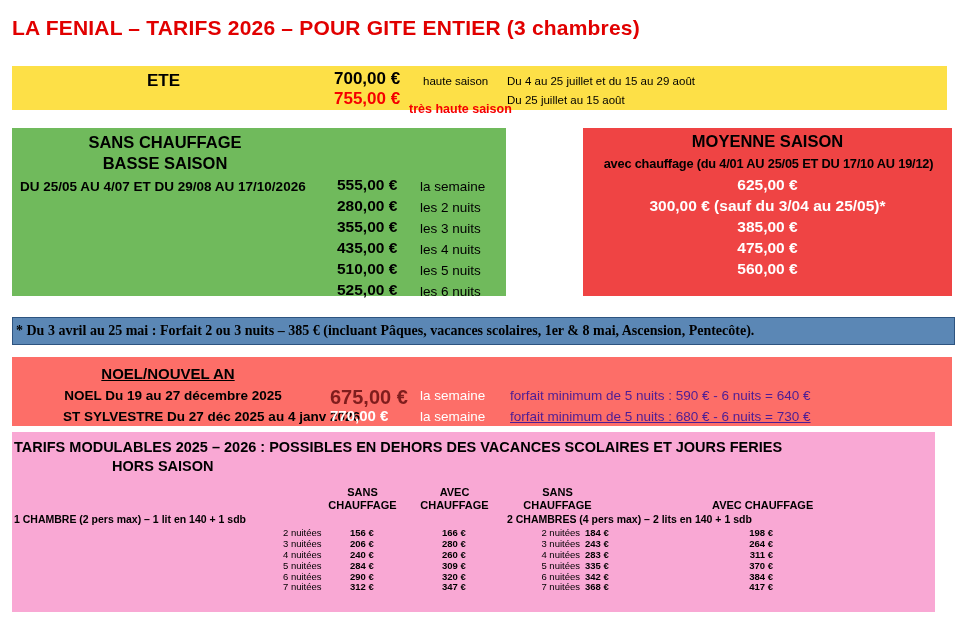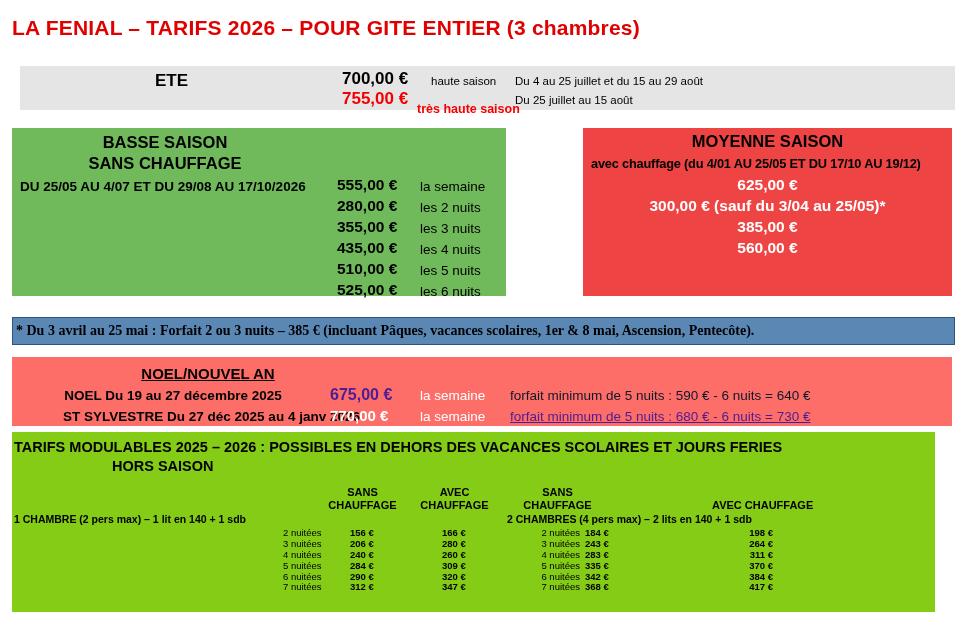--- a/index.html
+++ b/index.html
@@ -4,55 +4,55 @@
 <style>
   html,body{margin:0;padding:0;background:#ffffff;}
   #canvas{
     position:relative;width:965px;height:636px;background:#ffffff;
     font-family:"Liberation Sans",sans-serif;color:#000;overflow:hidden;
   }
   .abs{position:absolute;white-space:nowrap;}
   
   .page-title{left:12px;top:16px;font-size:21px;font-weight:bold;color:#e10000;letter-spacing:.2px;}
   
-  .band-ete{left:20px;top:66px;width:935px;height:44px;background:#e5e5e5;}
+  .band-ete{left:12px;top:66px;width:935px;height:44px;background:#fde047;}
   .ete-label{left:135px;top:5px;font-size:17px;font-weight:bold;}
   .ete-price1{left:322px;top:3px;font-size:17px;font-weight:bold;}
   .ete-season1{left:411px;top:9px;font-size:11.5px;}
   .ete-dates1{left:495px;top:9px;font-size:11.5px;}
   .ete-price2{left:322px;top:23px;font-size:17px;font-weight:bold;color:#f50000;}
   .ete-season2{left:397px;top:28px;font-size:12.5px;font-weight:bold;color:#f50000;margin-top:8px;}
   .ete-dates2{left:495px;top:28px;font-size:11.5px;}
   
   .box-basse{left:12px;top:128px;width:494px;height:168px;background:#70ba5c;}
   .basse-heading{left:8px;top:4px;width:290px;text-align:center;font-size:16.5px;font-weight:bold;line-height:21px;}
   .basse-period{left:8px;top:51px;font-size:13.5px;font-weight:bold;}
   .basse-prices{left:325px;top:46px;font-size:15.5px;font-weight:bold;line-height:21px;}
   .basse-labels{left:408px;top:48px;font-size:13.5px;line-height:21px;}
   
   .box-moyenne{left:583px;top:128px;width:369px;height:168px;background:#ef4444;}
   .moyenne-title{left:0;top:4px;width:100%;text-align:center;font-size:16.5px;font-weight:bold;}
-  .moyenne-sub{left:8px;top:28px;width:100%;font-size:12.8px;font-weight:bold;letter-spacing:-.2px;}
+  .moyenne-sub{left:1px;top:28px;width:100%;text-align:center;font-size:12.8px;font-weight:bold;letter-spacing:-.2px;}
   .moyenne-values{left:0;top:46px;width:100%;text-align:center;font-size:15.5px;font-weight:bold;color:#ffffff;line-height:21px;}
   
   .note-band{left:12px;top:317px;width:938px;height:26px;background:#5b87b5;border:1px solid #2e5480;
     font-family:"Liberation Serif",serif;font-size:14px;font-weight:bold;line-height:26px;padding-left:3px;}
   
   .box-noel{left:12px;top:357px;width:940px;height:69px;background:#fd6e68;}
-  .noel-title{left:0;top:8px;width:312px;text-align:center;font-size:15px;font-weight:bold;text-decoration:underline;margin-left:40px;}
+  .noel-title{left:0;top:8px;width:312px;text-align:center;font-size:15px;font-weight:bold;text-decoration:underline;}
   .noel-label1{left:0;top:31px;width:322px;text-align:center;font-size:13.5px;font-weight:bold;}
   .noel-label2{left:0;top:52px;width:359px;text-align:center;font-size:13.5px;font-weight:bold;padding-left:20px;}
-  .noel-price1{left:318px;top:29px;font-size:16px;font-weight:bold;color:#4c1d95;}
+  .noel-price1{left:318px;top:29px;font-size:20px;font-weight:bold;color:#7f1d1d;}
   .noel-price2{left:318px;top:50px;font-size:15px;font-weight:bold;color:#ffffff;}
   .noel-unit1{left:408px;top:31px;font-size:13.5px;color:#ffffff;}
   .noel-unit2{left:408px;top:52px;font-size:13.5px;color:#ffffff;}
-  .noel-detail1{left:498px;top:31px;font-size:13.5px;color:#0f172a;}
+  .noel-detail1{left:498px;top:31px;font-size:13.5px;color:#4c1d95;}
   .noel-detail2{left:498px;top:52px;font-size:13.5px;color:#4c1d95;text-decoration:underline;}
   
-  .box-mod{left:12px;top:432px;width:923px;height:180px;background:#84cc16;}
+  .box-mod{left:12px;top:432px;width:923px;height:180px;background:#f9a8d4;}
   .mod-title{left:2px;top:7px;font-size:14.5px;font-weight:bold;}
   .mod-subtitle{left:100px;top:26px;font-size:14.5px;font-weight:bold;}
   .mod-h{top:54px;text-align:center;font-size:11px;font-weight:bold;line-height:13px;}
   .mod-h-sans1{left:308px;width:85px;}
   .mod-h-avec1{left:400px;width:85px;}
   .mod-h-sans2{left:503px;width:85px;}
   .mod-h-avec2{left:700px;top:67px;font-size:11px;font-weight:bold;}
   .mod-left-title{left:2px;top:81px;font-size:10.5px;font-weight:bold;}
   .mod-right-title{left:495px;top:81px;font-size:10.5px;font-weight:bold;}
   .mod-col{top:96px;font-size:9.5px;line-height:10.9px;}
@@ -76,22 +76,22 @@
     <span class="abs ete-price1">700,00 €</span>
     <span class="abs ete-season1">haute saison</span>
     <span class="abs ete-dates1">Du 4 au 25 juillet et du 15 au 29 août</span>
     <span class="abs ete-price2">755,00 €</span>
     <span class="abs ete-season2">très haute saison</span>
     <span class="abs ete-dates2">Du 25 juillet au 15 août</span>
   </div>
 
   <div class="abs box-basse">
     <div class="abs basse-heading">
+      <div>SANS CHAUFFAGE</div>
       <div>BASSE SAISON</div>
-      <div>SANS CHAUFFAGE</div>
     </div>
     <div class="abs basse-period">DU 25/05 AU 4/07 ET DU 29/08 AU 17/10/2026</div>
     <div class="abs basse-prices">
       <div>555,00 €</div>
       <div>280,00 €</div>
       <div>355,00 €</div>
       <div>435,00 €</div>
       <div>510,00 €</div>
       <div>525,00 €</div>
     </div>
@@ -105,20 +105,21 @@
     </div>
   </div>
 
   <div class="abs box-moyenne">
     <div class="abs moyenne-title">MOYENNE SAISON</div>
     <div class="abs moyenne-sub">avec chauffage (du 4/01 AU 25/05 ET DU 17/10 AU 19/12)</div>
     <div class="abs moyenne-values">
       <div>625,00 €</div>
       <div>300,00 € (sauf du 3/04 au 25/05)*</div>
       <div>385,00 €</div>
+      <div>475,00 €</div>
       <div>560,00 €</div>
     </div>
   </div>
 
   <div class="abs note-band">* Du 3 avril au 25 mai : Forfait 2 ou 3 nuits – 385 € (incluant Pâques, vacances scolaires, 1er &amp; 8 mai, Ascension, Pentecôte).</div>
 
   <div class="abs box-noel">
     <div class="abs noel-title">NOEL/NOUVEL AN</div>
     <div class="abs noel-label1">NOEL Du 19 au 27 décembre 2025</div>
     <span class="abs noel-price1">675,00 €</span>

